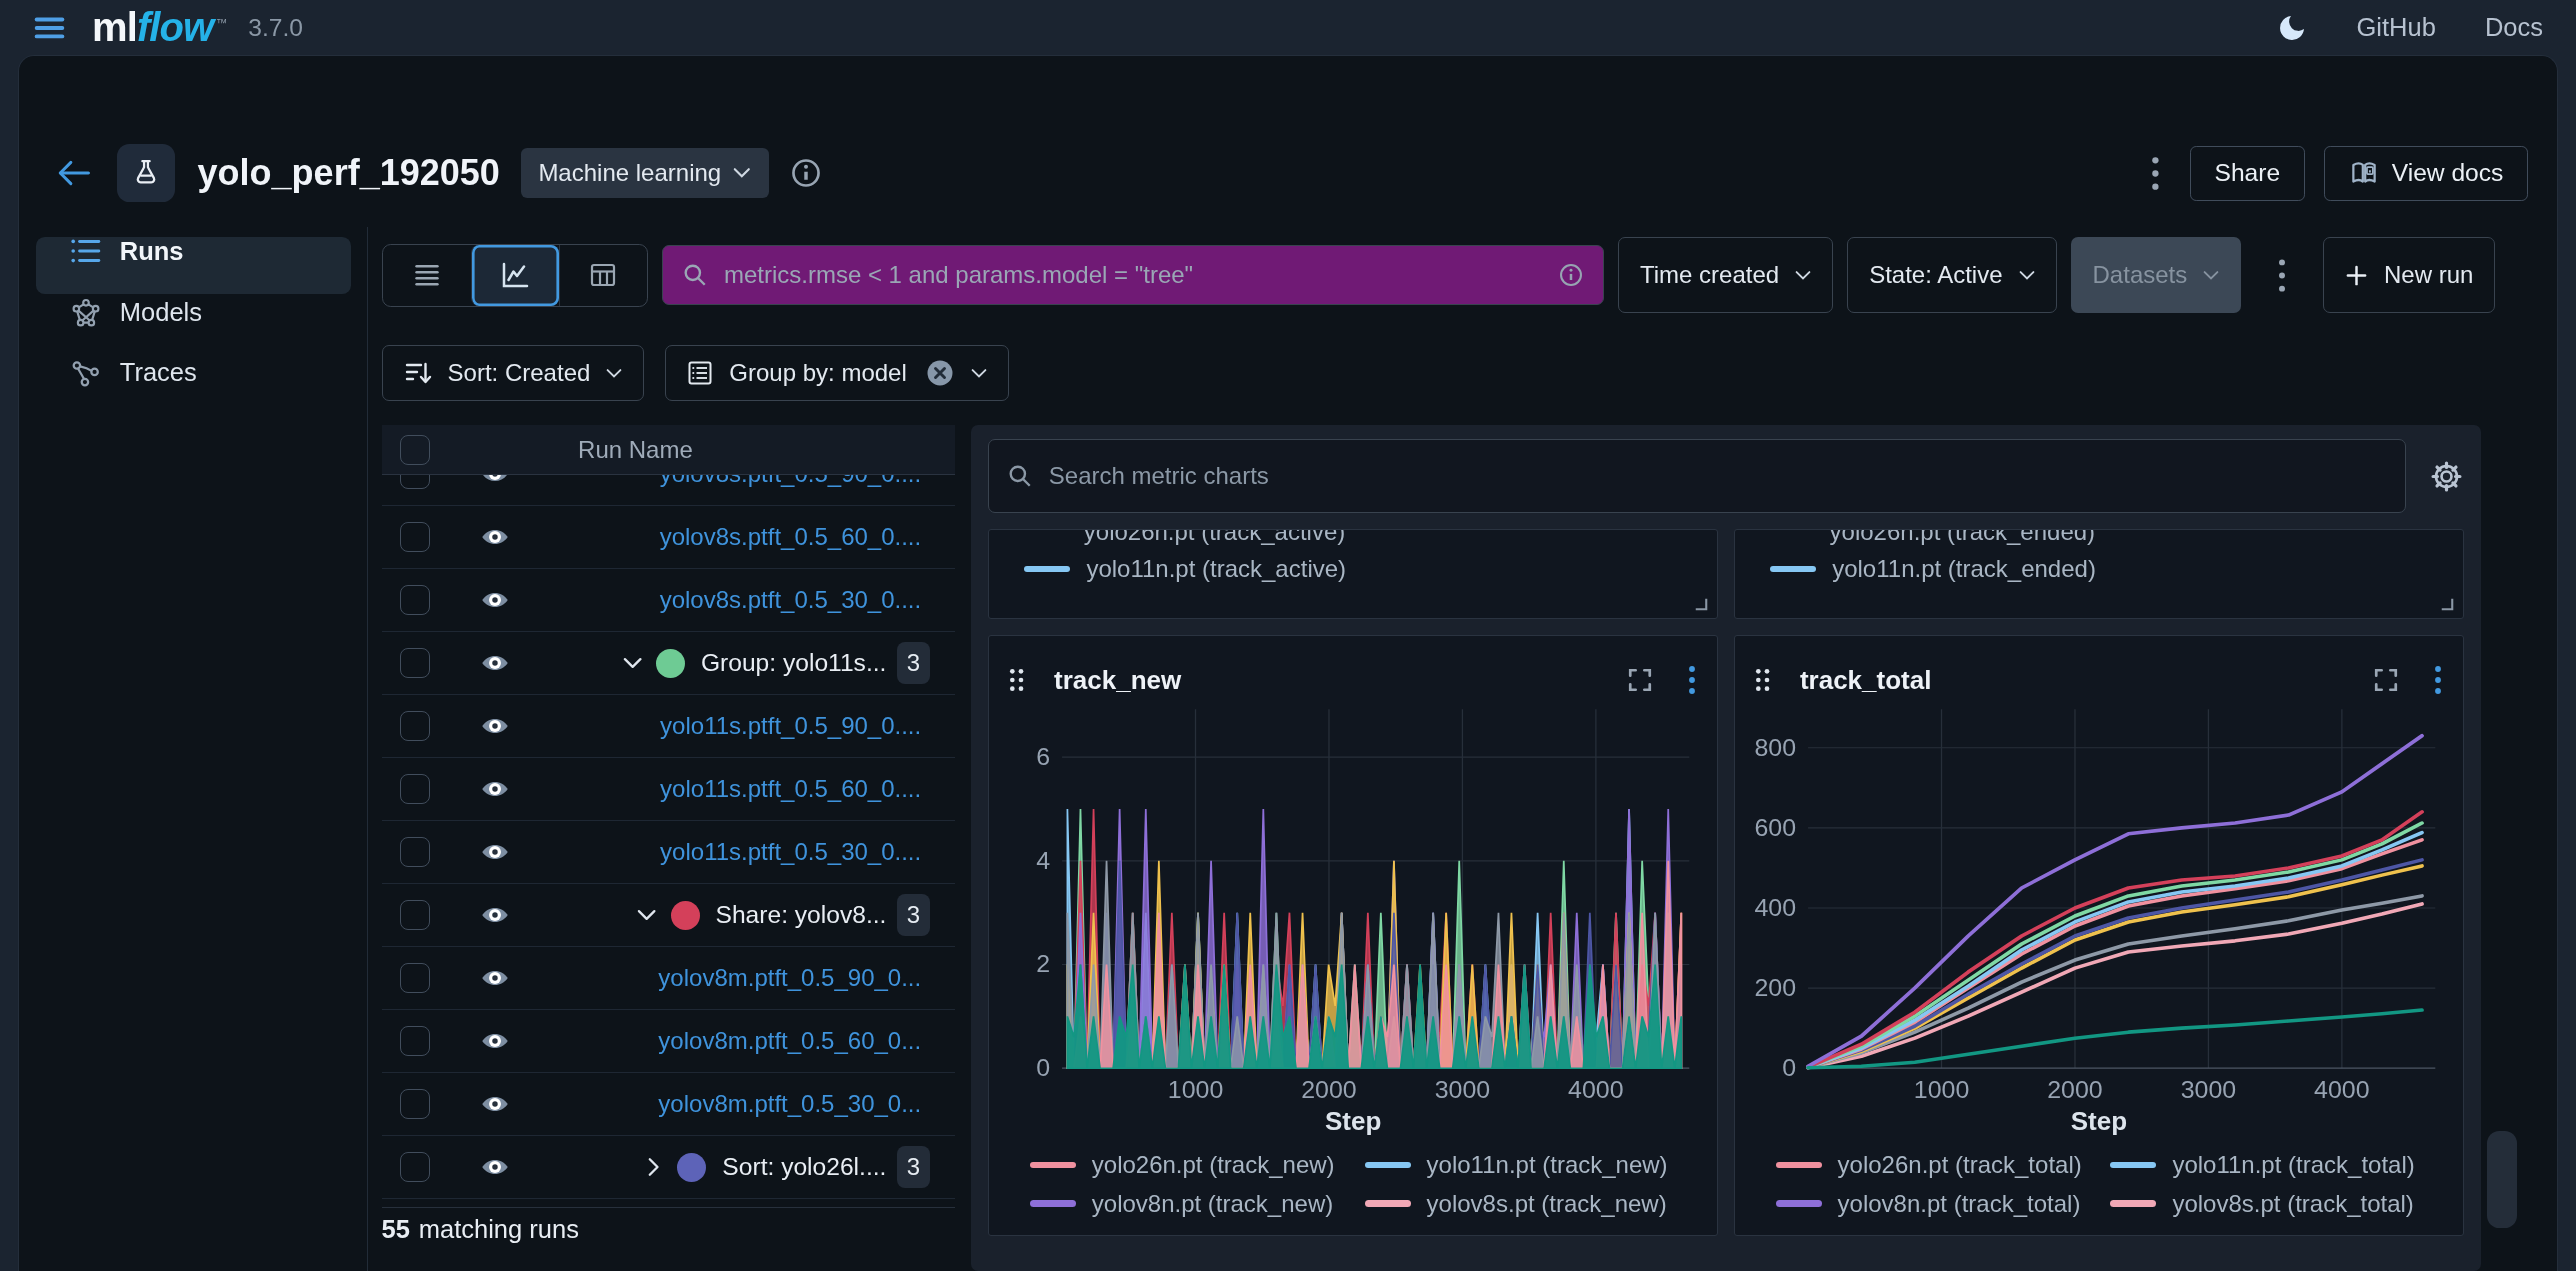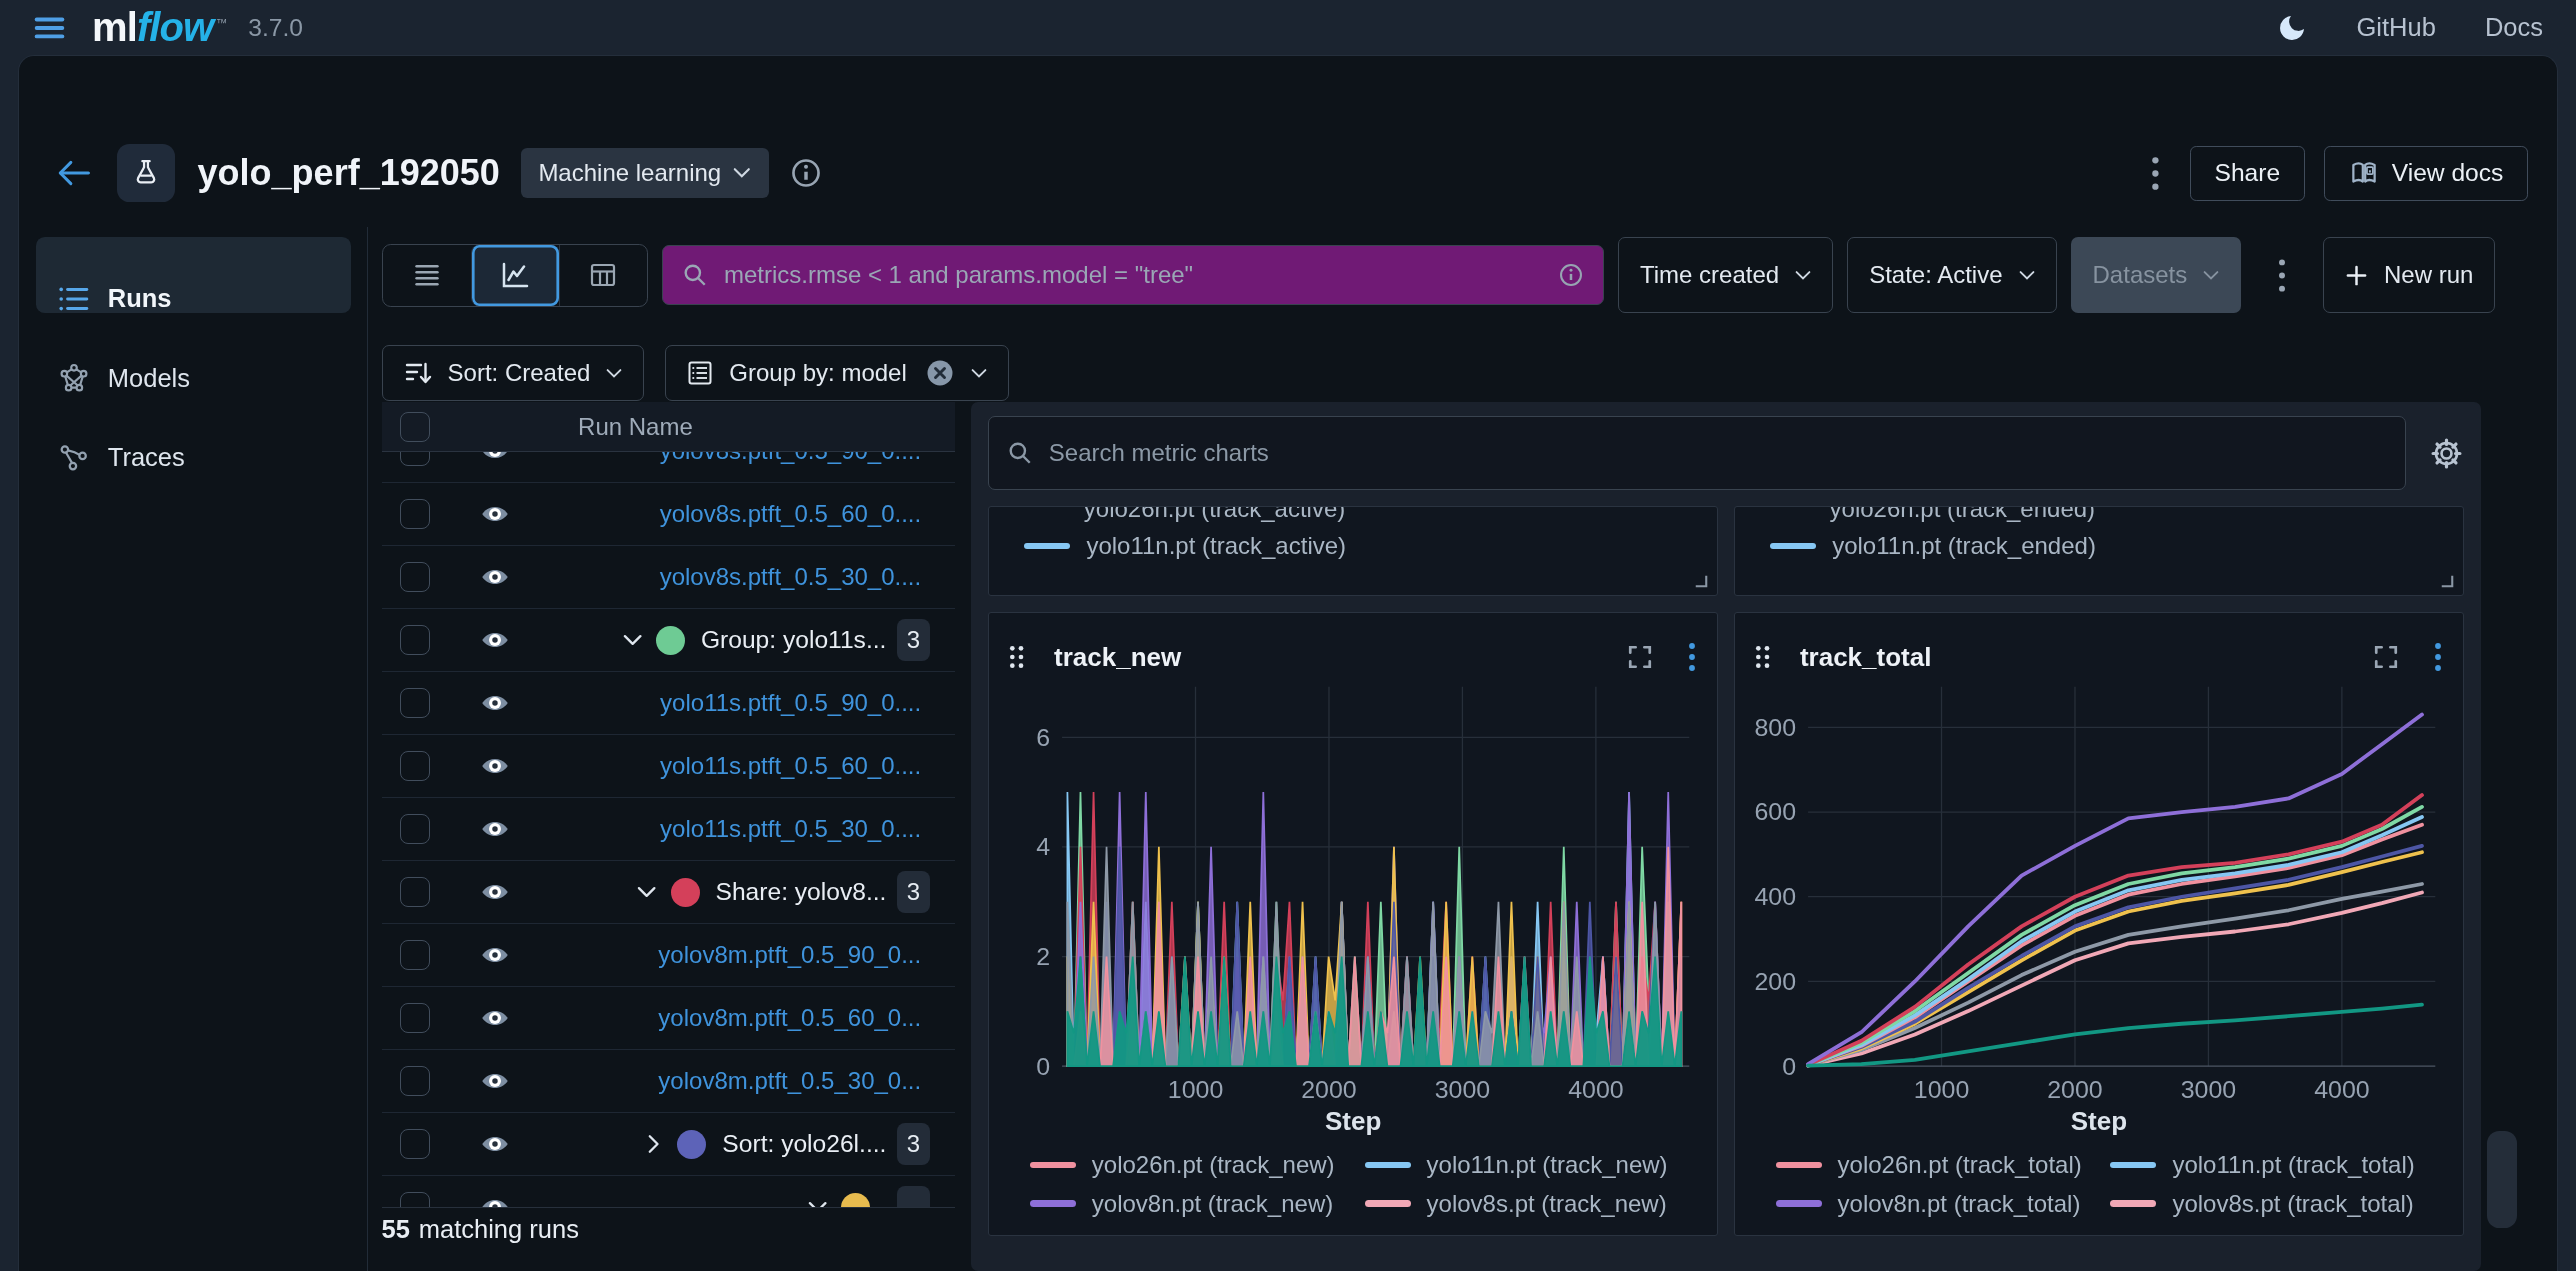--- a/index.html
+++ b/index.html
@@ -31,21 +31,21 @@
 .exp-title{font-size:36px;font-weight:700;color:#f0f4f9}
 .tag-pill{display:flex;align-items:center;gap:12.3px;background:#2a3441;border-radius:6.2px;padding:11.4px 17.6px;font-size:24px;color:#e3e9f0;margin-left:21px;cursor:pointer}
 .info-btn{margin-left:21px;display:flex;cursor:pointer}
 .header-right{margin-left:auto;display:flex;align-items:center;gap:19.3px}
 .kebab-btn{padding:5.3px 10.6px;display:flex;cursor:pointer}
 .btn{display:flex;align-items:center;justify-content:center;gap:12.3px;height:55px;border:0.9px solid #404c5b;border-radius:6.2px;font-size:24.6px;color:#ecf1f6;padding:0 24px;cursor:pointer;background:transparent}
 
 
 .body-row{flex:1;display:flex;min-height:0}
 .sidebar{width:349px;padding:10.6px 16px 0 17.6px;border-right:0.9px solid #222c38;flex:none}
-.side-item{display:flex;align-items:flex-end;gap:17.6px;height:76px;padding:0 22px;border-radius:8.8px;font-size:25.5px;color:#dfe6ee;margin-bottom:3.5px;cursor:pointer}
+.side-item{display:flex;align-items:flex-start;gap:17.6px;height:57px;padding:0 34px;border-radius:8.8px;font-size:25.5px;color:#dfe6ee;margin-bottom:3.5px;cursor:pointer}
 .side-item.active{background:#1e2934;font-weight:700;color:#f2f6fa}
 
 .main-area{flex:1;display:flex;flex-direction:column;padding:10.6px 0 0 14px;min-width:0}
 
 
 .toolbar1{display:flex;align-items:center;gap:14px;padding-right:62px;flex:none}
 .segmented{display:flex;height:63px;border:0.9px solid #39434f;border-radius:8.8px;flex:none}
 .seg{width:88px;display:grid;place-items:center;cursor:pointer}
 .seg + .seg{border-left:0.9px solid #2a343f}
 .seg.active{box-shadow:inset 0 0 0 2.6px #4299e0;border-radius:8px;background:#1c2836}
@@ -54,21 +54,21 @@
 .drop{height:76px;border:0.9px solid #39434f;border-radius:7px;display:flex;align-items:center;gap:16px;padding:0 21px;font-size:24px;color:#e3e9f0;cursor:pointer;flex:none;background:transparent}
 .drop.disabled{background:#3c4856;border-color:transparent;color:#8793a0;cursor:default}
 .tb-kebab{padding:0 12.3px;margin:0 10.6px;display:flex;cursor:pointer}
 
 
 .toolbar2{display:flex;gap:21px;margin-top:32px;flex:none}
 .toolbar2 .drop{height:56px}
 .xcirc{display:flex;margin-left:1.8px;cursor:pointer}
 
 
-.split{flex:1;display:flex;margin-top:1px;min-height:0}
+.split{flex:1;display:flex;margin-top:24px;min-height:0}
 .runs-col{width:573px;display:flex;flex-direction:column;min-height:0;flex:none}
 .thead{height:50px;background:#141b25;border-bottom:0.9px solid #2a3340;display:flex;align-items:center;flex:none}
 .name-h{font-size:24px;color:#9fabb9;margin-left:99px}
 .table-scroll{flex:1;overflow:hidden}
 .trow{height:63px;display:flex;align-items:center;border-bottom:0.9px solid #1e2733;cursor:pointer}
 .cbox{width:30px;height:30px;border:1.8px solid #414d5c;border-radius:8px;margin-left:18.5px;flex:none;cursor:pointer}
 .eye{margin-left:49px;flex:none;display:flex;cursor:pointer}
 .tcell{flex:1;display:flex;align-items:center;justify-content:flex-end;padding-right:24.6px;min-width:0}
 .runlink{font-size:24px;color:#3f93dc;margin-right:8.8px;white-space:nowrap;cursor:pointer}
 .gchev{display:flex;margin-right:14px;cursor:pointer}

